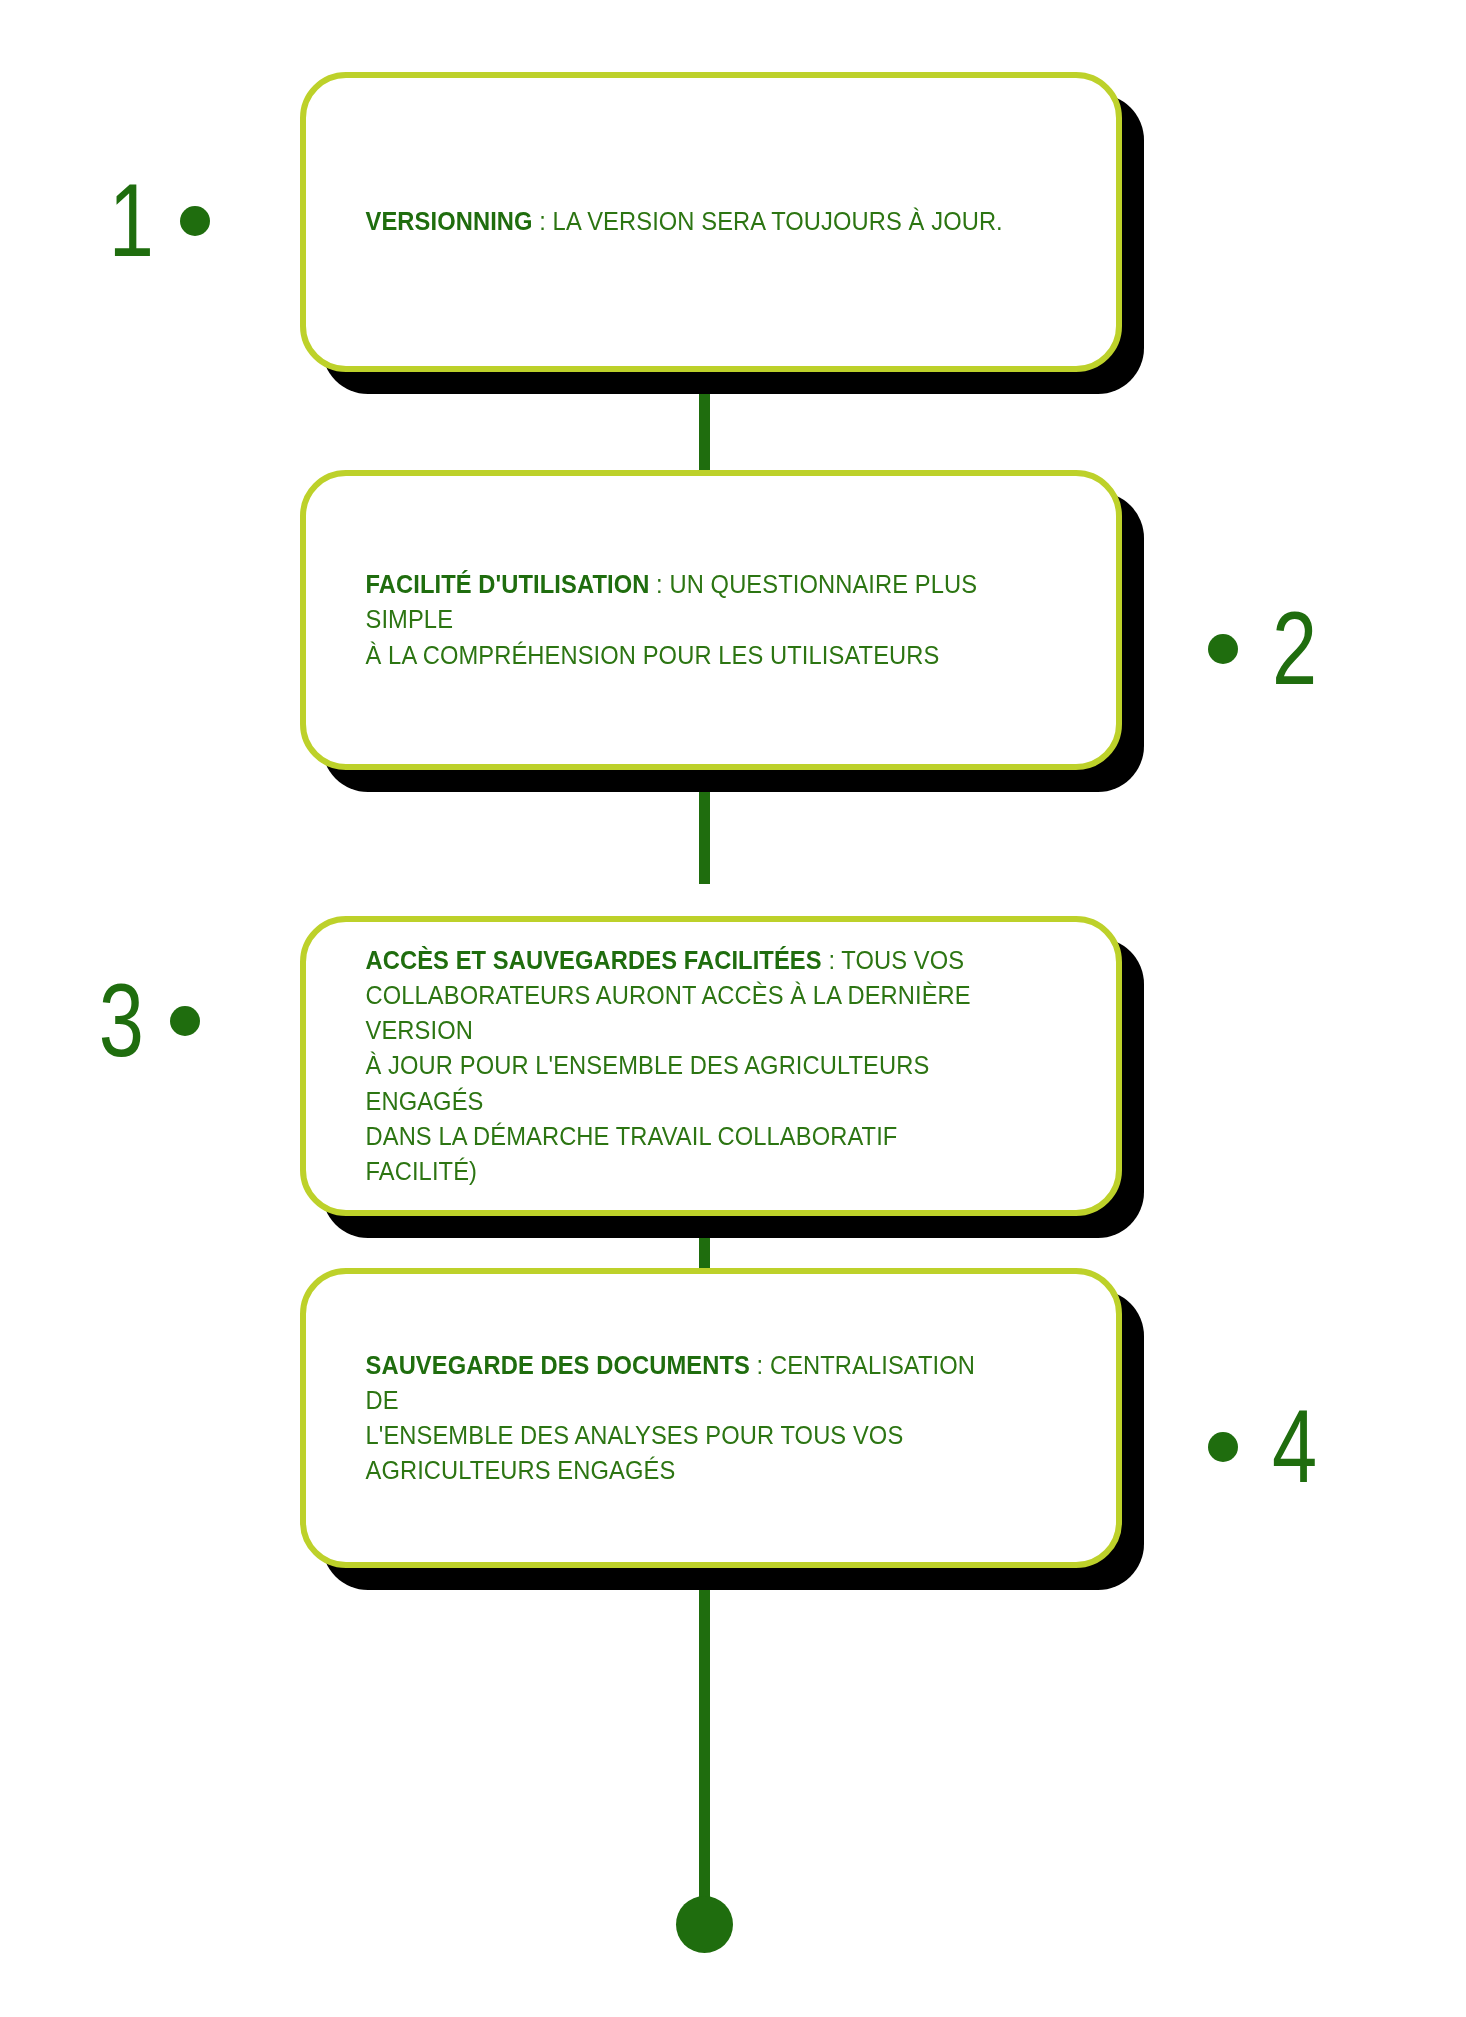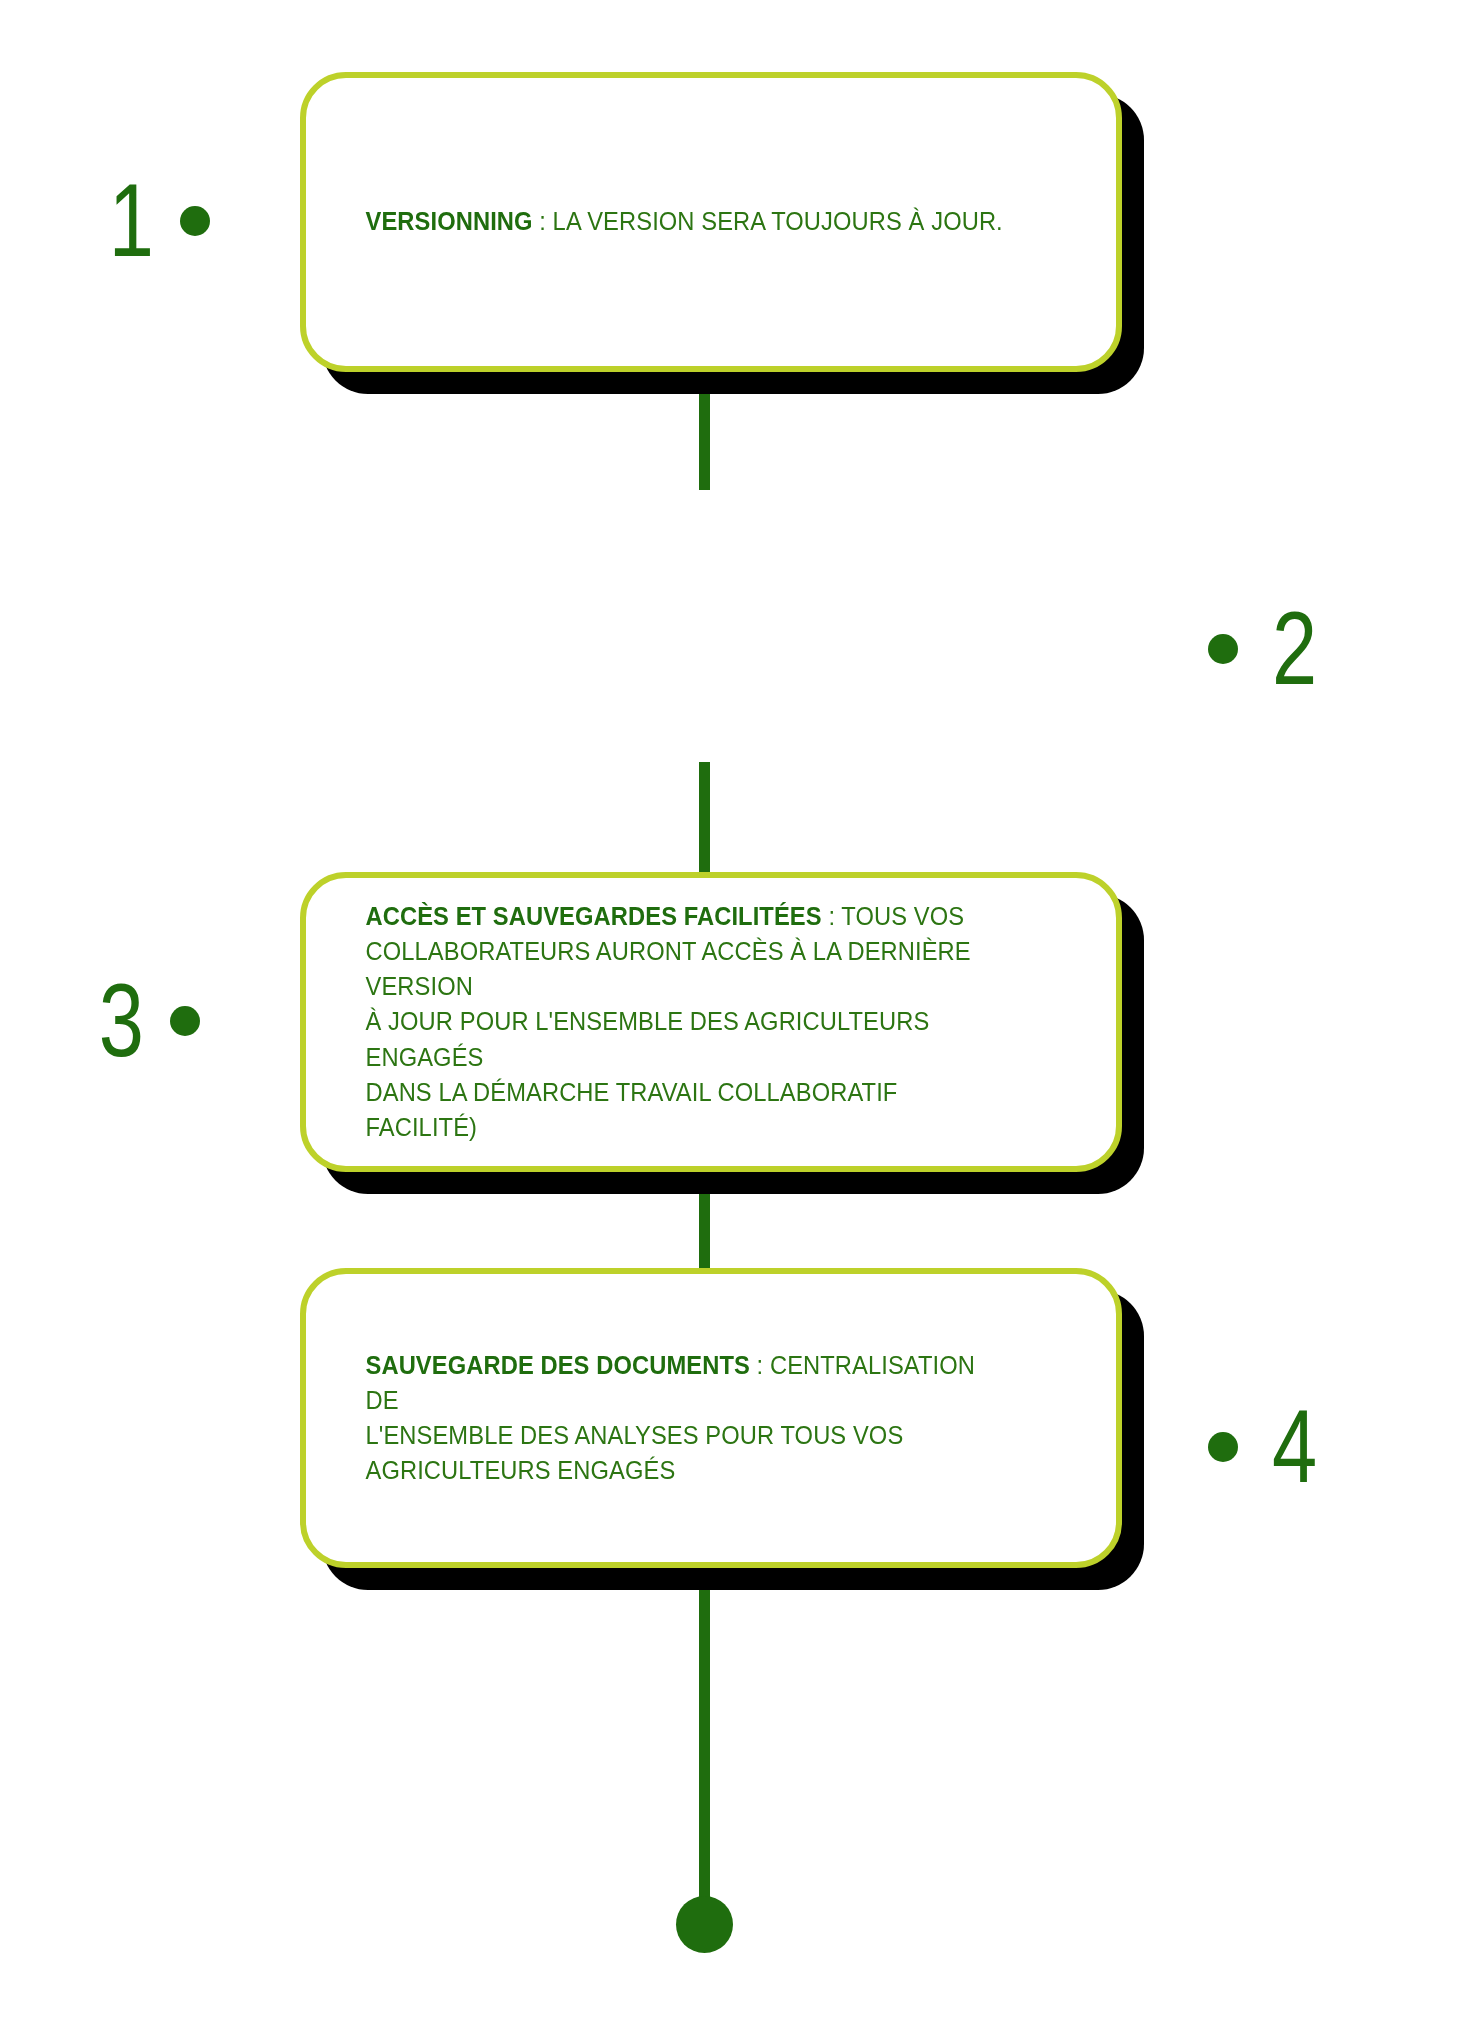--- a/index.html
+++ b/index.html
@@ -117,22 +117,29 @@
   <div class="spine" style="top:1566px;height:350px;"></div>
   <div class="spine-end-dot"></div>
 
   <div class="card-wrap" style="left:300px;top:72px;width:822px;height:300px;border-radius:27px;">
     <div class="card-shadow"></div>
     <div class="card">
       <div class="card-text"><span class="lead">VERSIONNING</span><span> : </span><span>LA VERSION SERA TOUJOURS À JOUR.</span></div>
     </div>
   </div>
 
+  <div class="card-wrap" style="left:300px;top:470px;width:822px;height:300px;">
+    <div class="card-shadow"></div>
+    <div class="card">
+      <div class="card-text"><span class="lead">FACILITÉ D'UTILISATION</span><span> : </span><span>UN QUESTIONNAIRE PLUS SIMPLE
+À LA COMPRÉHENSION POUR LES UTILISATEURS</span></div>
+    </div>
+  </div>
 
-  <div class="card-wrap" style="left:300px;top:872px;width:822px;height:300px;">
+  <div class="card-wrap" style="left:300px;top:916px;width:822px;height:300px;">
     <div class="card-shadow"></div>
     <div class="card">
       <div class="card-text"><span class="lead">ACCÈS ET SAUVEGARDES FACILITÉES</span><span> : </span><span>TOUS VOS
 COLLABORATEURS AURONT ACCÈS À LA DERNIÈRE VERSION
 À JOUR POUR L'ENSEMBLE DES AGRICULTEURS ENGAGÉS
 DANS LA DÉMARCHE TRAVAIL COLLABORATIF FACILITÉ)</span></div>
     </div>
   </div>
 
   <div class="card-wrap" style="left:300px;top:1268px;width:822px;height:300px;">

